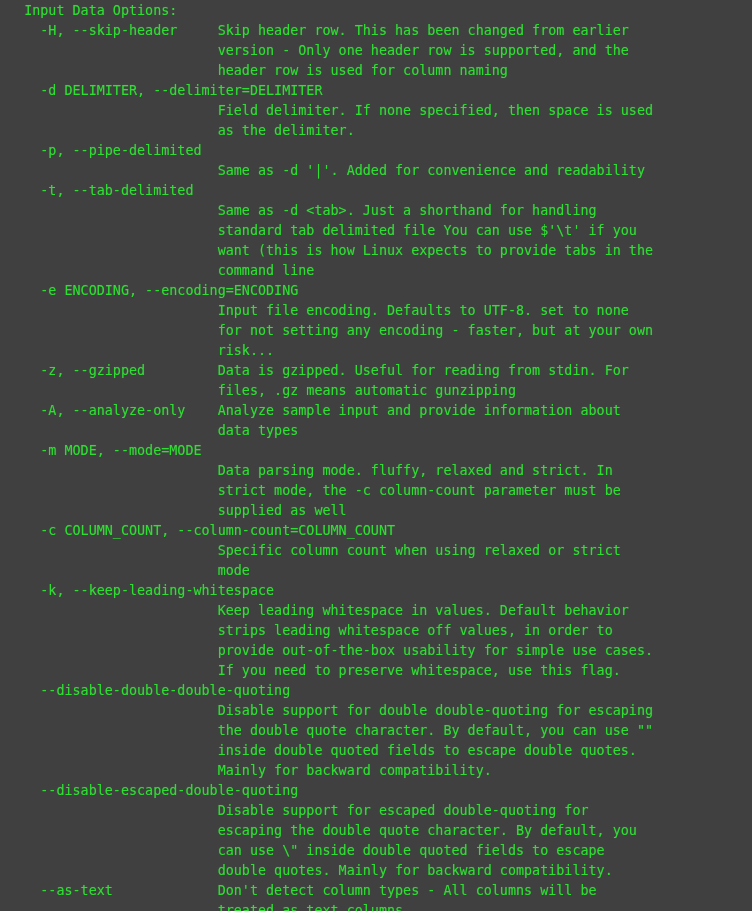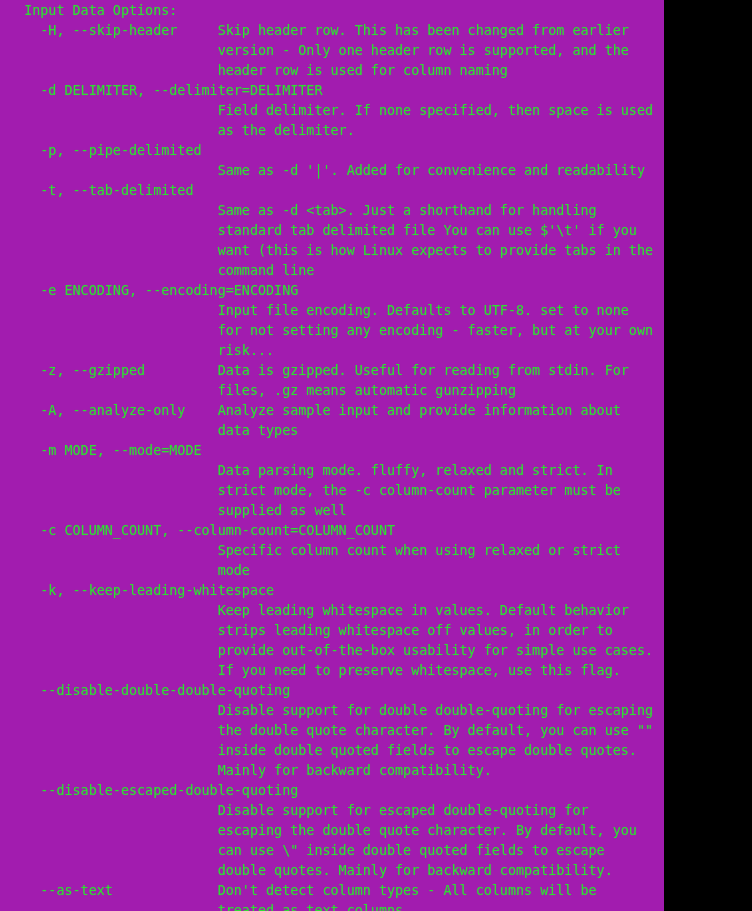--- a/index.html
+++ b/index.html
@@ -8,23 +8,23 @@
     padding: 0;
     background: #000000;
   }
   body {
     width: 752px;
     height: 911px;
     overflow: hidden;
     font-family: "DejaVu Sans Mono", "Liberation Mono", monospace;
   }
   #terminal {
-    width: 664px;
+    width: 752px;
     height: 911px;
-    background: #a21caf;
+    background: #404040;
     color: #2fdd33;
     font-family: "DejaVu Sans Mono", "Liberation Mono", monospace;
     font-size: 13.4px;
     line-height: 20px;
     letter-spacing: 0px;
     position: relative;
     overflow: hidden;
     box-sizing: border-box;
     padding: 0;
   }

